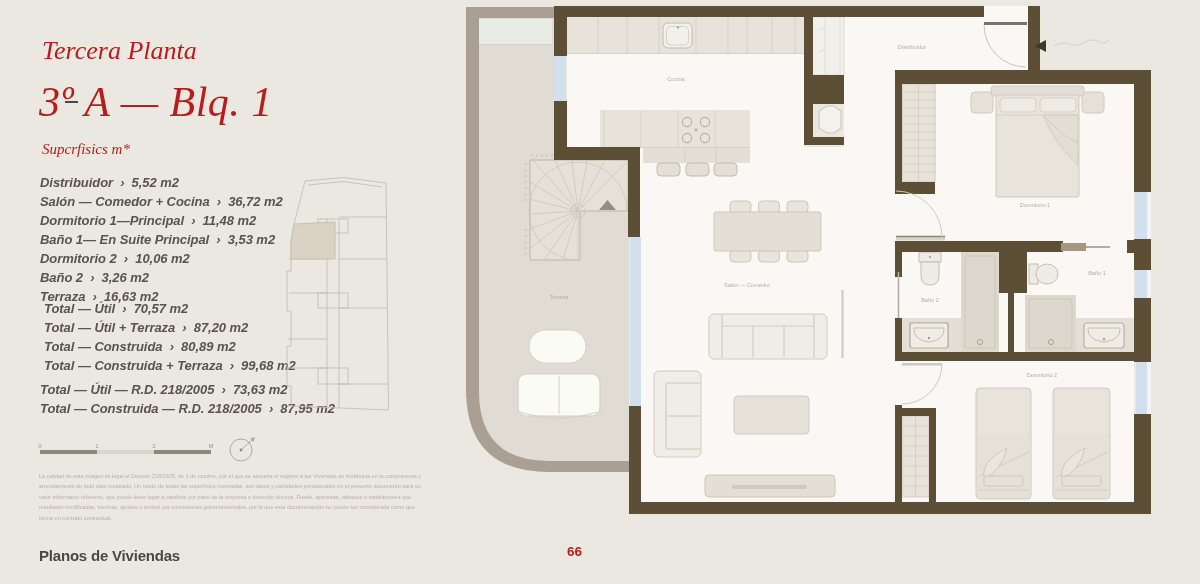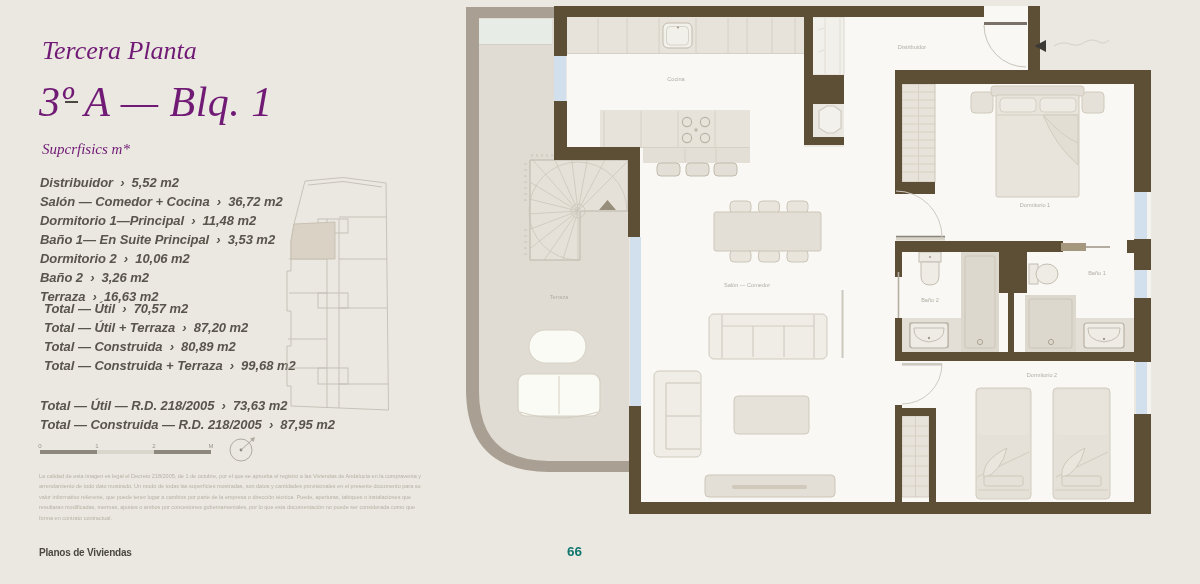--- a/index.html
+++ b/index.html
@@ -1,19 +1,19 @@
 <!DOCTYPE html>
 <html><head>
 <meta charset="utf-8">
 <style>
   html,body{margin:0;padding:0;}
   body{width:1200px;height:584px;background:#eae8e1;position:relative;overflow:hidden;
        font-family:"Liberation Sans",sans-serif;}
   .abs{position:absolute;}
-  .t1{font-family:"Liberation Serif",serif;font-style:italic;color:#701a75;}
+  .t1{font-family:"Liberation Serif",serif;font-style:italic;color:#b91c1c;}
   .list{color:#59544c;font-weight:bold;font-size:13px;letter-spacing:-0.05px;line-height:19px;white-space:nowrap;font-style:italic;}
   .lab{fill:#b3aea4;font-size:5.6px;font-family:"Liberation Sans",sans-serif;}
 </style>
 </head>
 <body>
 
 <div class="abs t1" style="left:42px;top:36px;font-size:26px;">Tercera Planta</div>
 <div class="abs t1" style="left:39px;top:78px;font-size:42px;letter-spacing:0.5px;">3º A — Blq. 1</div>
 <div class="abs" style="left:65px;top:101px;width:13px;height:2.2px;background:#4b4841;"></div>
 <div class="abs t1" style="left:42px;top:141px;font-size:15px;">Supcrfisics m*</div>
@@ -28,32 +28,32 @@
 Terraza&nbsp; ›&nbsp; 16,63 m2
 </div>
 
 <div class="abs list" style="left:44px;top:299px;">
 Total — Útil&nbsp; ›&nbsp; 70,57 m2<br>
 Total — Útil + Terraza&nbsp; ›&nbsp; 87,20 m2<br>
 Total — Construida&nbsp; ›&nbsp; 80,89 m2<br>
 Total — Construida + Terraza&nbsp; ›&nbsp; 99,68 m2
 </div>
 
-<div class="abs list" style="left:40px;top:396px;">
+<div class="abs list" style="left:40px;top:380px;">
 Total — Útil — R.D. 218/2005&nbsp; ›&nbsp; 73,63 m2<br>
 Total — Construida — R.D. 218/2005&nbsp; ›&nbsp; 87,95 m2
 </div>
 
 <div class="abs" style="left:39px;top:471px;width:387px;font-size:5.5px;line-height:10.4px;color:#b7b1a6;">
 La calidad de esta imagen es legal el Decreto 218/2005, de 1 de octubre, por el que se aprueba el registro a las Viviendas de Andalucía en la compraventa y arrendamiento de todo dato mostrado. Un modo de todas las superficies mostradas, son datos y cantidades provisionales en el presente documento para su valor informativo referente, que puede tener lugar a cambios por parte de la empresa o dirección técnica. Puede, aperturas, tabiques o instalaciones que resultaran modificadas, mermas, ajustes o ambos por concesiones gubernamentales, por lo que esta documentación no puede ser considerada como que<br>
 forma en contrato contractual.
 </div>
 
-<div class="abs" style="left:39px;top:547px;font-size:10px;letter-spacing:-0.2px;font-weight:bold;color:#4c4841;">Planos de Viviendas</div>
-<div class="abs" style="left:567px;top:544px;font-size:13.5px;font-weight:bold;color:#0f766e;">66</div>
+<div class="abs" style="left:39px;top:547px;font-size:15px;letter-spacing:-0.2px;font-weight:bold;color:#4c4841;">Planos de Viviendas</div>
+<div class="abs" style="left:567px;top:544px;font-size:13.5px;font-weight:bold;color:#b91c1c;">66</div>
 
 <svg class="abs" style="left:0;top:0;" width="1200" height="584" viewBox="0 0 1200 584">
 
 <rect x="40" y="450" width="57" height="4" fill="#8d887e"></rect>
 <rect x="97" y="450" width="57" height="4" fill="#d9d6cd"></rect>
 <rect x="154" y="450" width="57" height="4" fill="#8d887e"></rect>
 <g fill="#9b968c" font-size="6px" text-anchor="middle">
   <text x="40" y="448">0</text>
       <text x="97" y="448">1</text>
   <text x="154" y="448">2</text>

